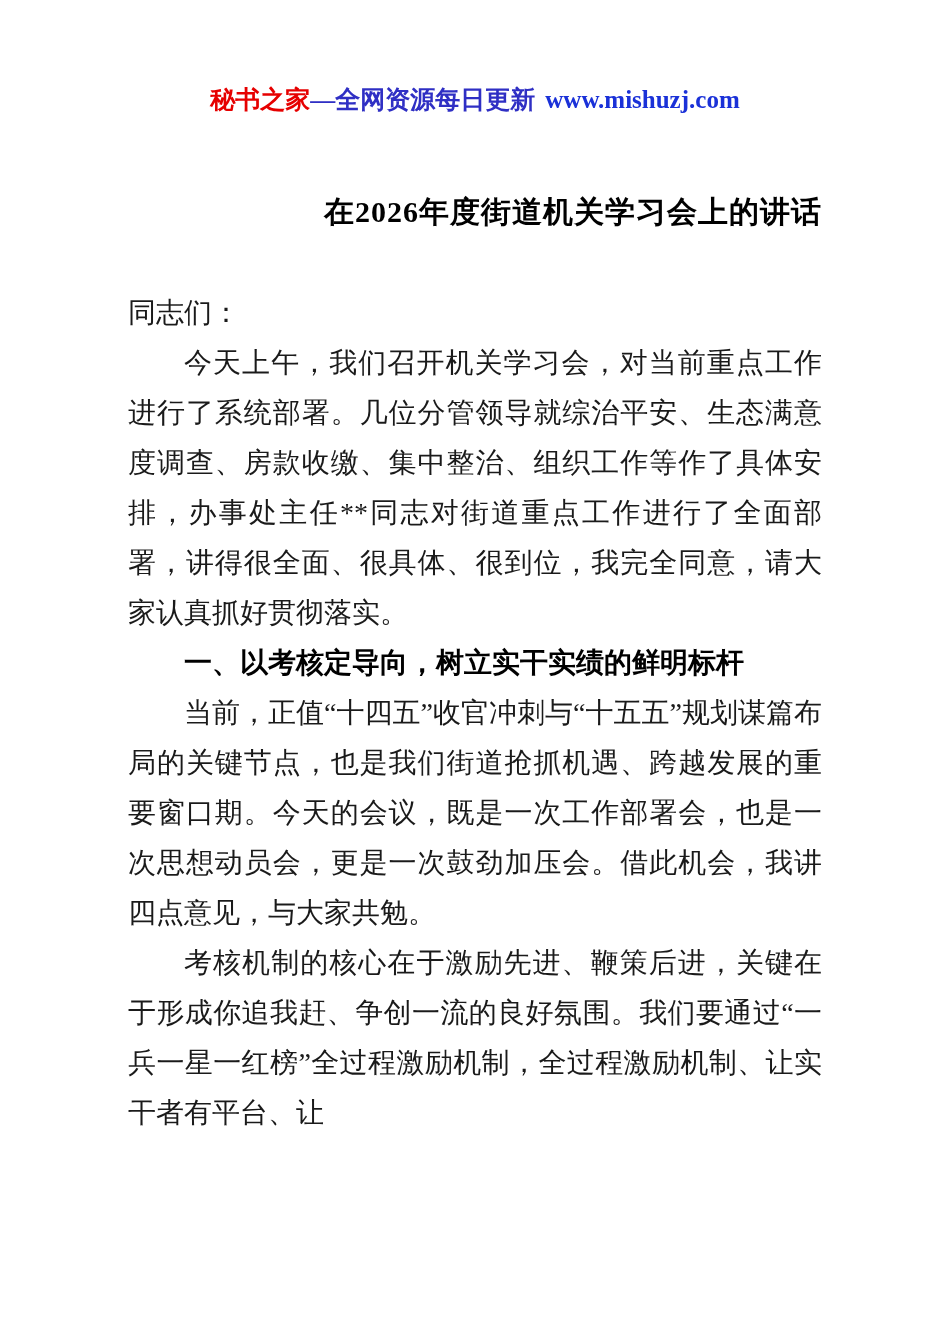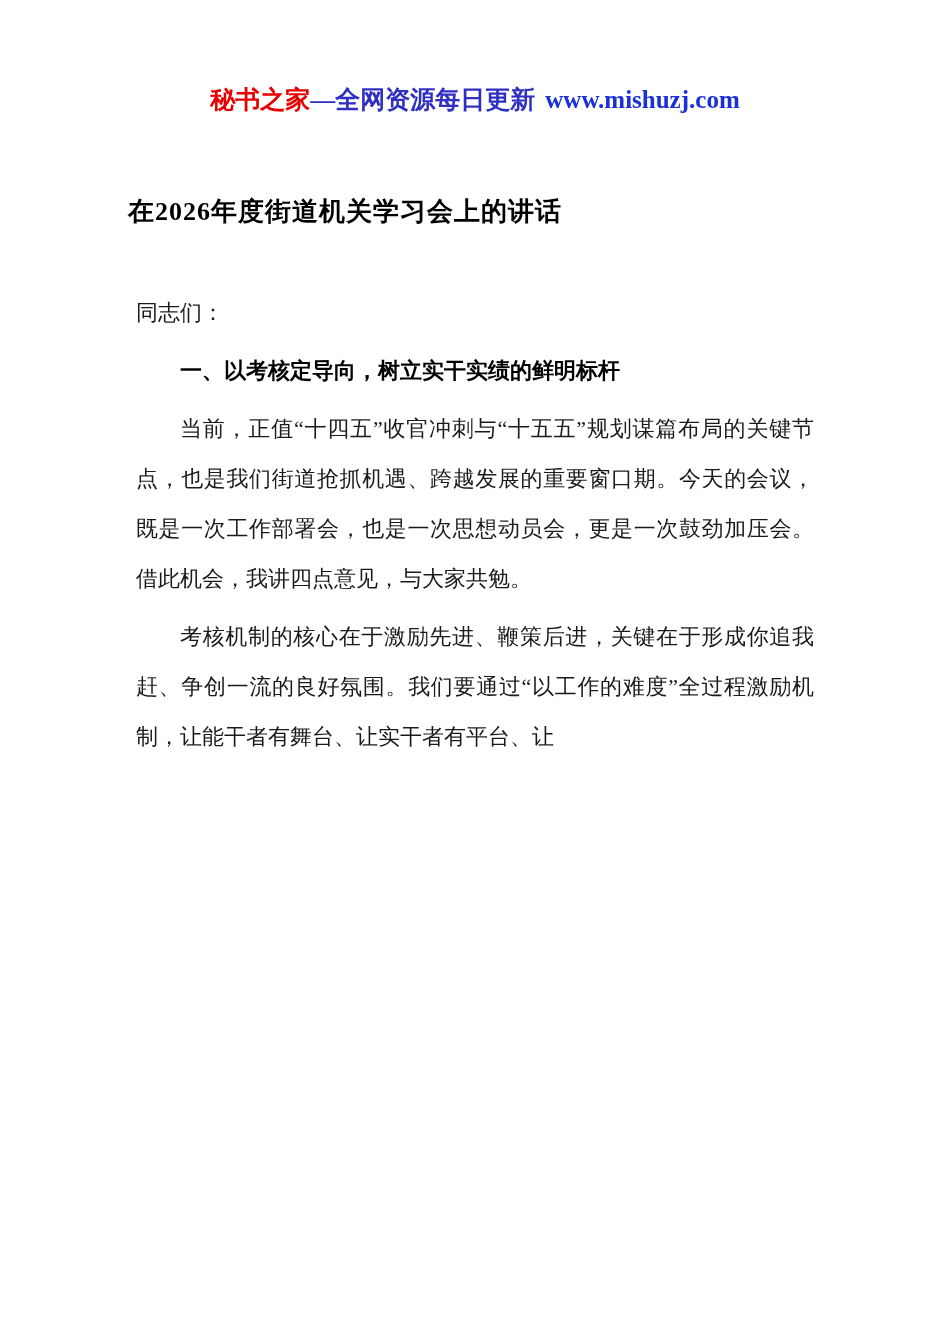--- a/index.html
+++ b/index.html
@@ -34,35 +34,35 @@
     color: #2f2fc4;
   }
   .site-header .url {
     color: #1a31d8;
     margin-left: 10px;
     text-decoration: none;
     cursor: pointer;
   }
   .doc-title {
     margin: 72px 0 52px 0;
-    text-align: left;
-    font-size: 26px;
+    text-align: right;
+    font-size: 30px;
     line-height: 48px;
     font-weight: 700;
     letter-spacing: 1px;
     color: #000000;
     font-family: "Liberation Serif", "DejaVu Serif", serif;
   }
   .doc-body {
     font-size: 28px;
     color: #1a1a1a;
   }
   .para {
-    margin: 8px;
-    font-size: 22px;
+    margin: 0;
+    font-size: 28px;
     line-height: 50px;
     text-align: justify;
     text-justify: inter-ideograph;
     word-break: break-all;
     color: #1a1a1a;
   }
   .para.indent {
     text-indent: 2em;
   }
   .para.bold {
@@ -76,17 +76,18 @@
 
 <div class="page">
   <div class="site-header">
     <span class="brand">秘书之家</span><span class="tagline">—全网资源每日更新</span><span class="url">www.mishuzj.com</span>
   </div>
 
   <h1 class="doc-title">在2026年度街道机关学习会上的讲话</h1>
 
   <div class="doc-body">
       <p class="para">同志们：</p>
+      <p class="para indent">今天上午，我们召开机关学习会，对当前重点工作进行了系统部署。几位分管领导就综治平安、生态满意度调查、房款收缴、集中整治、组织工作等作了具体安排，办事处主任**同志对街道重点工作进行了全面部署，讲得很全面、很具体、很到位，我完全同意，请大家认真抓好贯彻落实。</p>
       <p class="para indent bold">一、以考核定导向，树立实干实绩的鲜明标杆</p>
       <p class="para indent">当前，正值“十四五”收官冲刺与“十五五”规划谋篇布局的关键节点，也是我们街道抢抓机遇、跨越发展的重要窗口期。今天的会议，既是一次工作部署会，也是一次思想动员会，更是一次鼓劲加压会。借此机会，我讲四点意见，与大家共勉。</p>
-      <p class="para indent">考核机制的核心在于激励先进、鞭策后进，关键在于形成你追我赶、争创一流的良好氛围。我们要通过“以工作的难度”全过程激励机制，让能干者有舞台、让实干者有平台、让</p>
+      <p class="para indent">考核机制的核心在于激励先进、鞭策后进，关键在于形成你追我赶、争创一流的良好氛围。我们要通过“一兵一星一红榜”全过程激励机制，全过程激励机制、让实干者有平台、让</p>
     </div>
 </div>
 
 </body></html>

